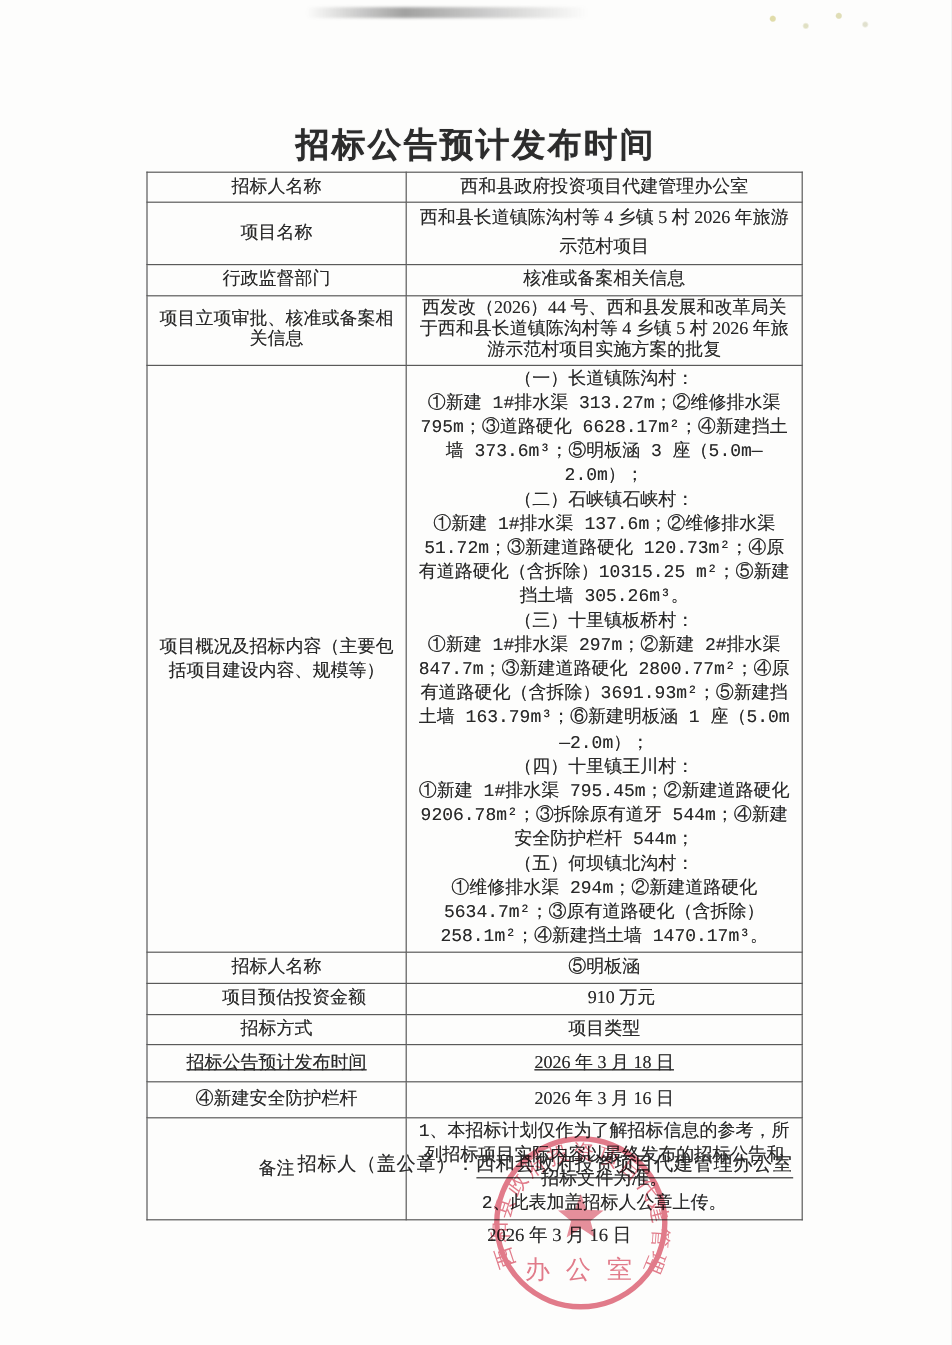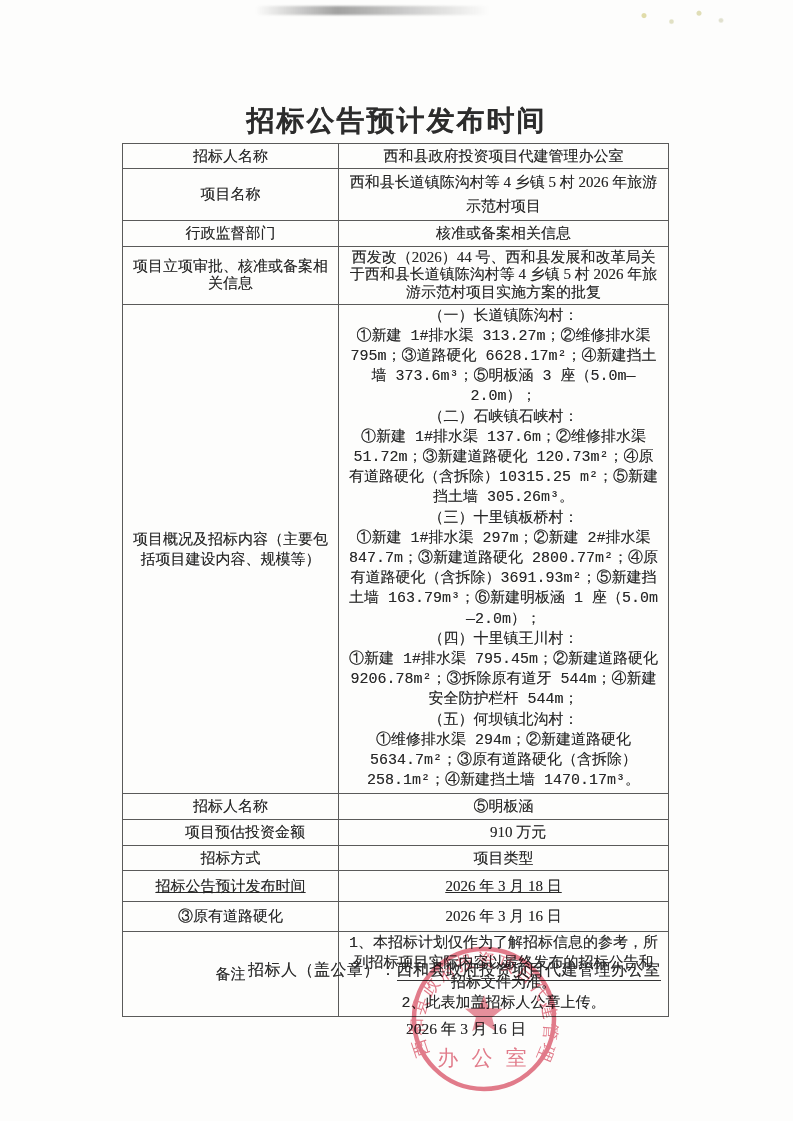--- a/index.html
+++ b/index.html
@@ -156,21 +156,21 @@
     </tr>
     <tr class="r-method">
       <th>招标方式</th>
       <td>项目类型</td>
     </tr>
     <tr class="r-notice">
       <th>招标公告预计发布时间</th>
       <td>2026 年 3 月 18 日</td>
     </tr>
     <tr class="r-plandate">
-      <th>③原有道路硬化</th>
+      <th>④新建安全防护栏杆</th>
       <td>2026 年 3 月 16 日</td>
     </tr>
     <tr class="r-remarks">
       <th>备注</th>
       <td class="cell-pre">1、本招标计划仅作为了解招标信息的参考，所列招标项目实际内容以最终发布的招标公告和招标文件为准。
 2、此表加盖招标人公章上传。</td>
     </tr>
   </tbody>
     </table>
 

